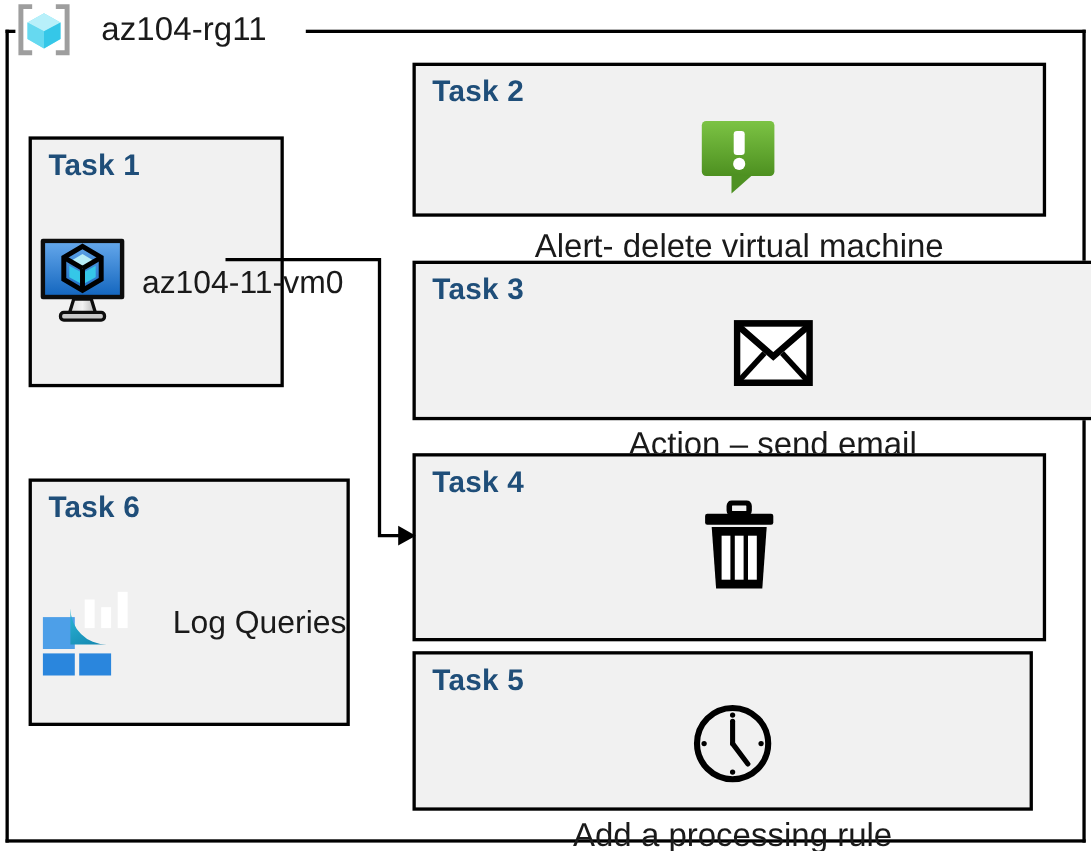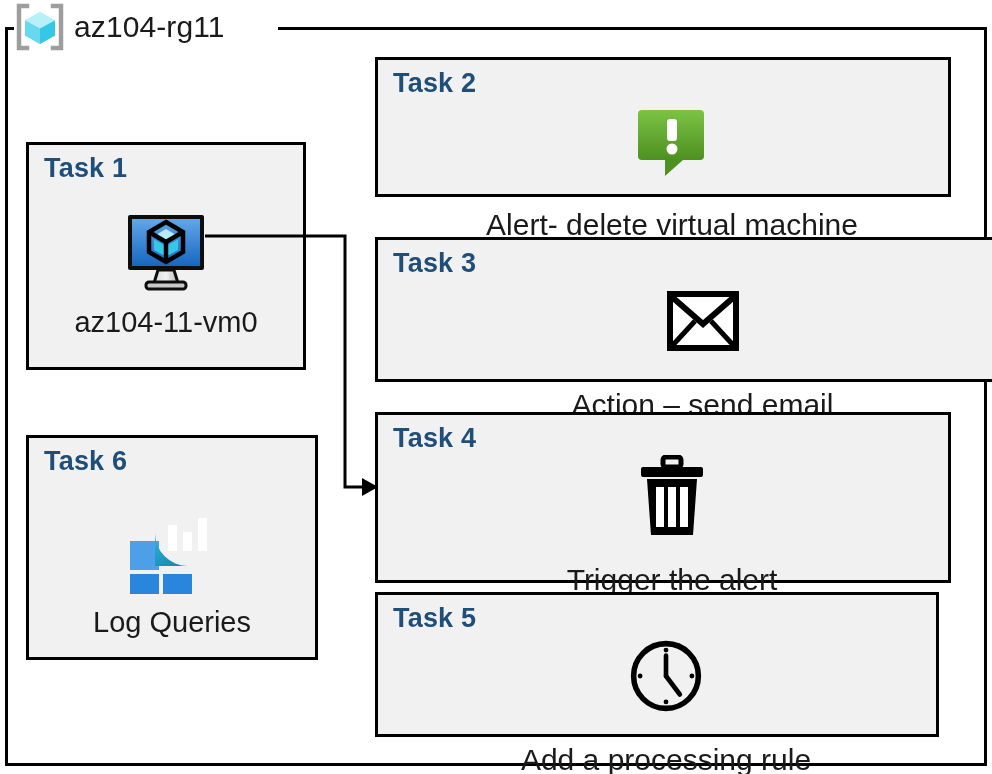--- a/index.html
+++ b/index.html
@@ -47,21 +47,21 @@
   }
 
   
   .rg-header {
     position: absolute;
     left: 14px;
     top: 2px;
     height: 50px;
     display: flex;
     align-items: center;
-    gap: 8px;
+    gap: 26px;
     background: #ffffff;
     padding-right: 10px;
   }
   .rg-icon {
     width: 52px;
     height: 48px;
     display: block;
   }
   .rg-title {
     font-size: 30px;
@@ -88,23 +88,22 @@
   }
 
   
   .card-left .card-body {
     position: absolute;
     left: 0;
     right: 0;
     top: 46px;
     bottom: 8px;
     display: flex;
-    flex-direction: column;
     align-items: center;
-    justify-content: center;
+    justify-content: space-between;
     gap: 8px;
   }
   .card-left .card-label {
     font-size: 29px;
     color: #1a1a1a;
     white-space: nowrap;
   }
 
   
   .card-right .card-body {
@@ -158,21 +157,21 @@
         <path d="M39 3 L47 3 L47 45 L39 45" fill="none" stroke="#9e9e9e" stroke-width="4.5" stroke-linecap="square"></path>
         <polygon points="26,9 41,17.5 41,32.5 26,41 11,32.5 11,17.5" fill="#7ee3f5"></polygon>
         <polygon points="26,9 41,17.5 26,25.5 11,17.5" fill="#b8f0fa"></polygon>
         <polygon points="26,25.5 41,17.5 41,32.5 26,41" fill="#35c7e8"></polygon>
         <polygon points="26,25.5 11,17.5 11,32.5 26,41" fill="#66d9f0"></polygon>
       </svg>
     </span>
     <span class="rg-title">az104-rg11</span>
   </div>
 
-  <div class="card card-left" style="left:26px; top:142px; width:280px; height:228px;text-decoration:underline;">
+  <div class="card card-left" style="left:26px; top:124px; width:232px; height:228px;text-decoration:underline;">
     <div class="card-title">Task 1</div>
     <div class="card-body">
       <span>
         <svg width="92" height="82" viewBox="0 0 92 82" xmlns="http://www.w3.org/2000/svg">
           <defs>
             <linearGradient id="vmScreen" x1="0" y1="0" x2="0" y2="1">
               <stop offset="0" stop-color="#63a6ea"></stop>
               <stop offset="1" stop-color="#1567bf"></stop>
             </linearGradient>
             <linearGradient id="vmStand" x1="0" y1="0" x2="1" y2="0">
@@ -266,21 +265,20 @@
       <span class="icon-slot">
         <svg width="66" height="82" viewBox="0 0 66 82" xmlns="http://www.w3.org/2000/svg">
           <rect x="24" y="2" width="18" height="10" rx="3" fill="none" stroke="#000000" stroke-width="5"></rect>
           <rect x="2" y="12" width="62" height="10" rx="2" fill="#000000"></rect>
           <path d="M8 24 L58 24 L54 80 L12 80 Z" fill="#000000"></path>
           <rect x="17" y="32" width="8" height="40" fill="#ffffff"></rect>
           <rect x="29" y="32" width="8" height="40" fill="#ffffff"></rect>
           <rect x="41" y="32" width="8" height="40" fill="#ffffff"></rect>
         </svg>
       </span>
-      <span class="card-label">Trigger the alert</span>
     </div>
   </div>
 
   <div class="card card-right" style="left:375px; top:592px; width:564px; height:145px;">
     <div class="card-title">Task 5</div>
     <div class="card-body">
       <span class="icon-slot">
         <svg width="80" height="80" viewBox="0 0 80 80" xmlns="http://www.w3.org/2000/svg">
           <circle cx="40" cy="40" r="35" fill="none" stroke="#000000" stroke-width="6"></circle>
           <circle cx="40" cy="12" r="2.6" fill="#000000"></circle>

